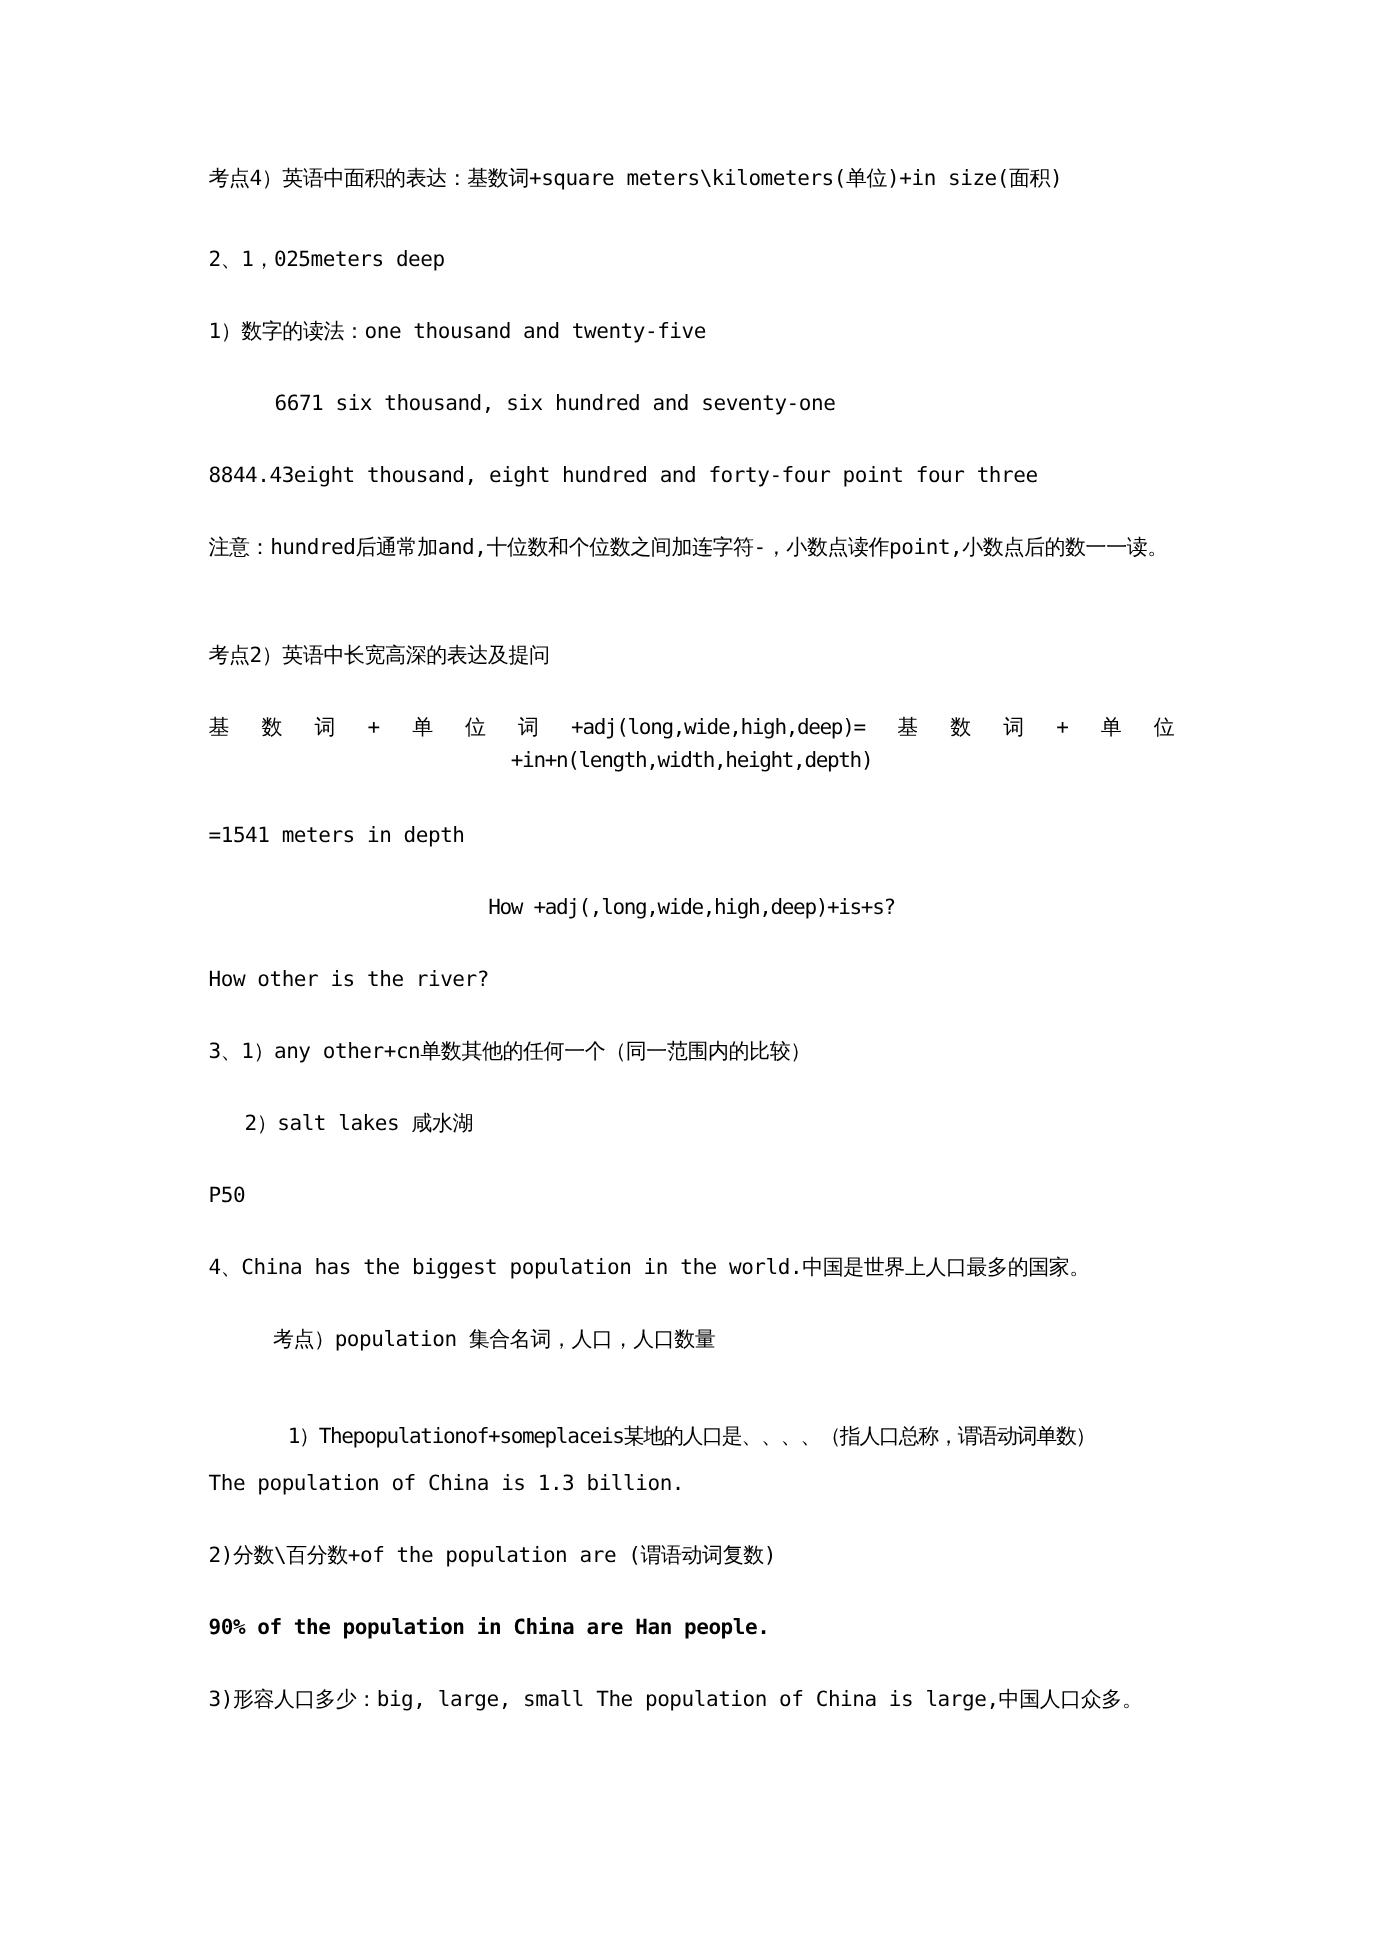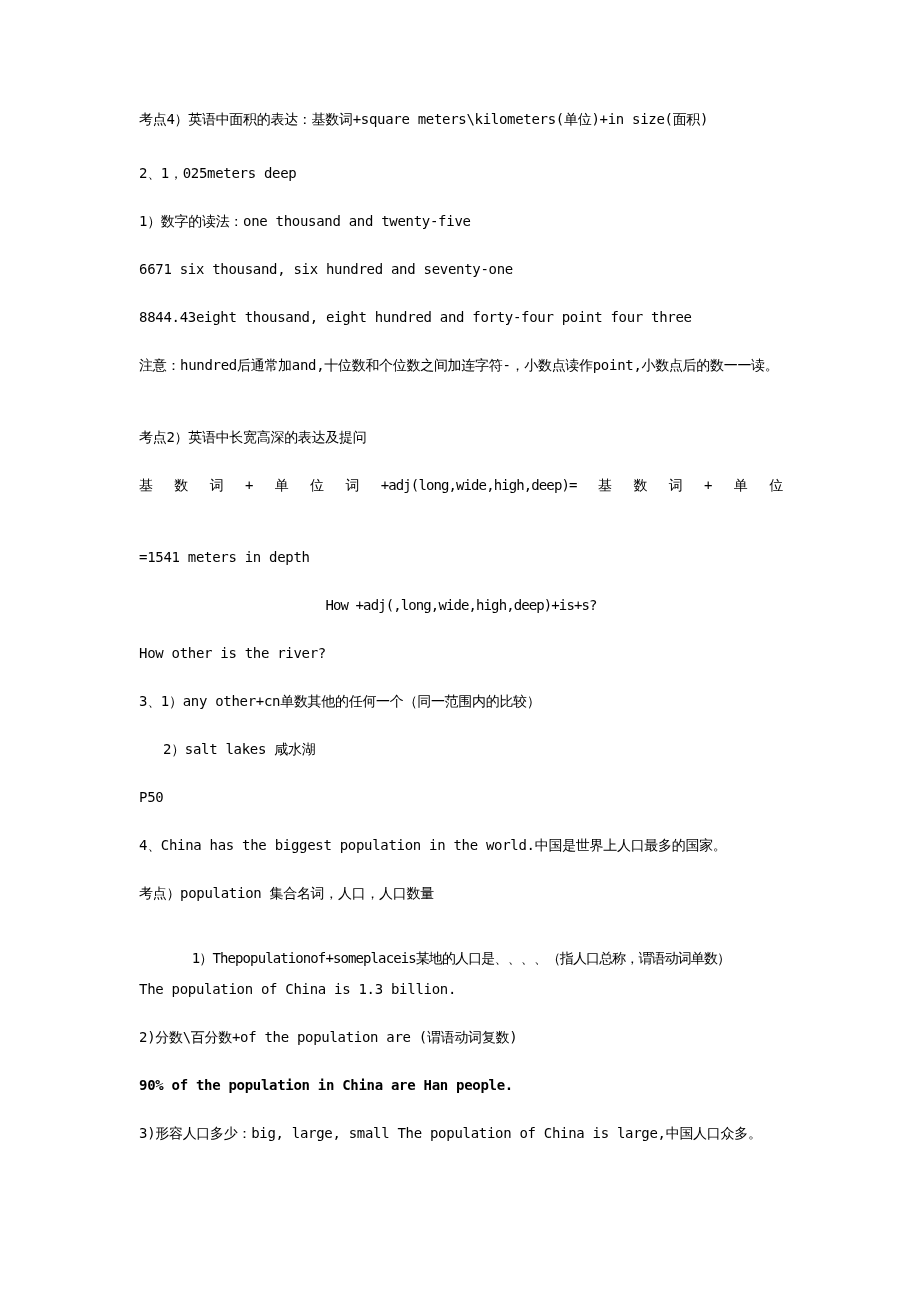--- a/index.html
+++ b/index.html
@@ -50,21 +50,21 @@
 <body>
 
 <div class="page">
 
   <div class="line" style="top:108px;">考点4）英语中面积的表达：基数词+square meters\kilometers(单位)+in size(面积)</div>
 
   <div class="line" style="top:162px;">2、1，025meters deep</div>
 
   <div class="line" style="top:210px;">1）数字的读法：one thousand and twenty-five</div>
 
-  <div class="line" style="top:258px;">6671 six thousand, six hundred and seventy-one</div>
+  <div class="line" style="top:258px;margin-left:44px;">6671 six thousand, six hundred and seventy-one</div>
 
   <div class="line" style="top:306px;">8844.43eight thousand, eight hundred and forty-four point four three</div>
 
   <div class="line wrap" style="top:354px;">注意：hundred后通常加and,十位数和个位数之间加连字符-，小数点读作point,小数点后的数一一读。</div>
 
   <div class="line" style="top:426px;">考点2）英语中长宽高深的表达及提问</div>
 
   <div class="line" style="top:474px;">
     <div class="spread">
       <span>基</span>
@@ -75,37 +75,38 @@
       <span>位</span>
       <span>词</span>
       <span class="condensed">+adj(long,wide,high,deep)=</span>
       <span>基</span>
       <span>数</span>
       <span>词</span>
       <span>+</span>
       <span>单</span>
       <span>位</span>
     </div>
+    <div class="condensed">+in+n(length,width,height,depth)</div>
   </div>
 
   <div class="line" style="top:546px;">=1541 meters in depth</div>
 
   <div class="line condensed" style="top:594px;">How +adj(,long,wide,high,deep)+is+s?</div>
 
   <div class="line" style="top:642px;">How other is the river?</div>
 
   <div class="line" style="top:690px;">3、1）any other+cn单数其他的任何一个（同一范围内的比较）</div>
 
   <div class="line indent" style="top:738px;">2）salt lakes 咸水湖</div>
 
   <div class="line" style="top:786px;">P50</div>
 
   <div class="line" style="top:834px;">4、China has the biggest population in the world.中国是世界上人口最多的国家。</div>
 
-  <div class="line" style="top:882px;">考点）population 集合名词，人口，人口数量</div>
+  <div class="line" style="top:882px;margin-left:43px;">考点）population 集合名词，人口，人口数量</div>
 
   <div class="line condensed" style="top:930px;margin-top:17px;">1）Thepopulationof+someplaceis某地的人口是、、、、（指人口总称，谓语动词单数）</div>
 
   <div class="line" style="top:978px;">The population of China is 1.3 billion.</div>
 
   <div class="line" style="top:1026px;">2)分数\百分数+of the population are (谓语动词复数)</div>
 
   <div class="line" style="top:1074px;font-weight:bold;">90% of the population in China are Han people.</div>
 
   <div class="line" style="top:1122px;">3)形容人口多少：big, large, small  The population of China is large,中国人口众多。</div>

